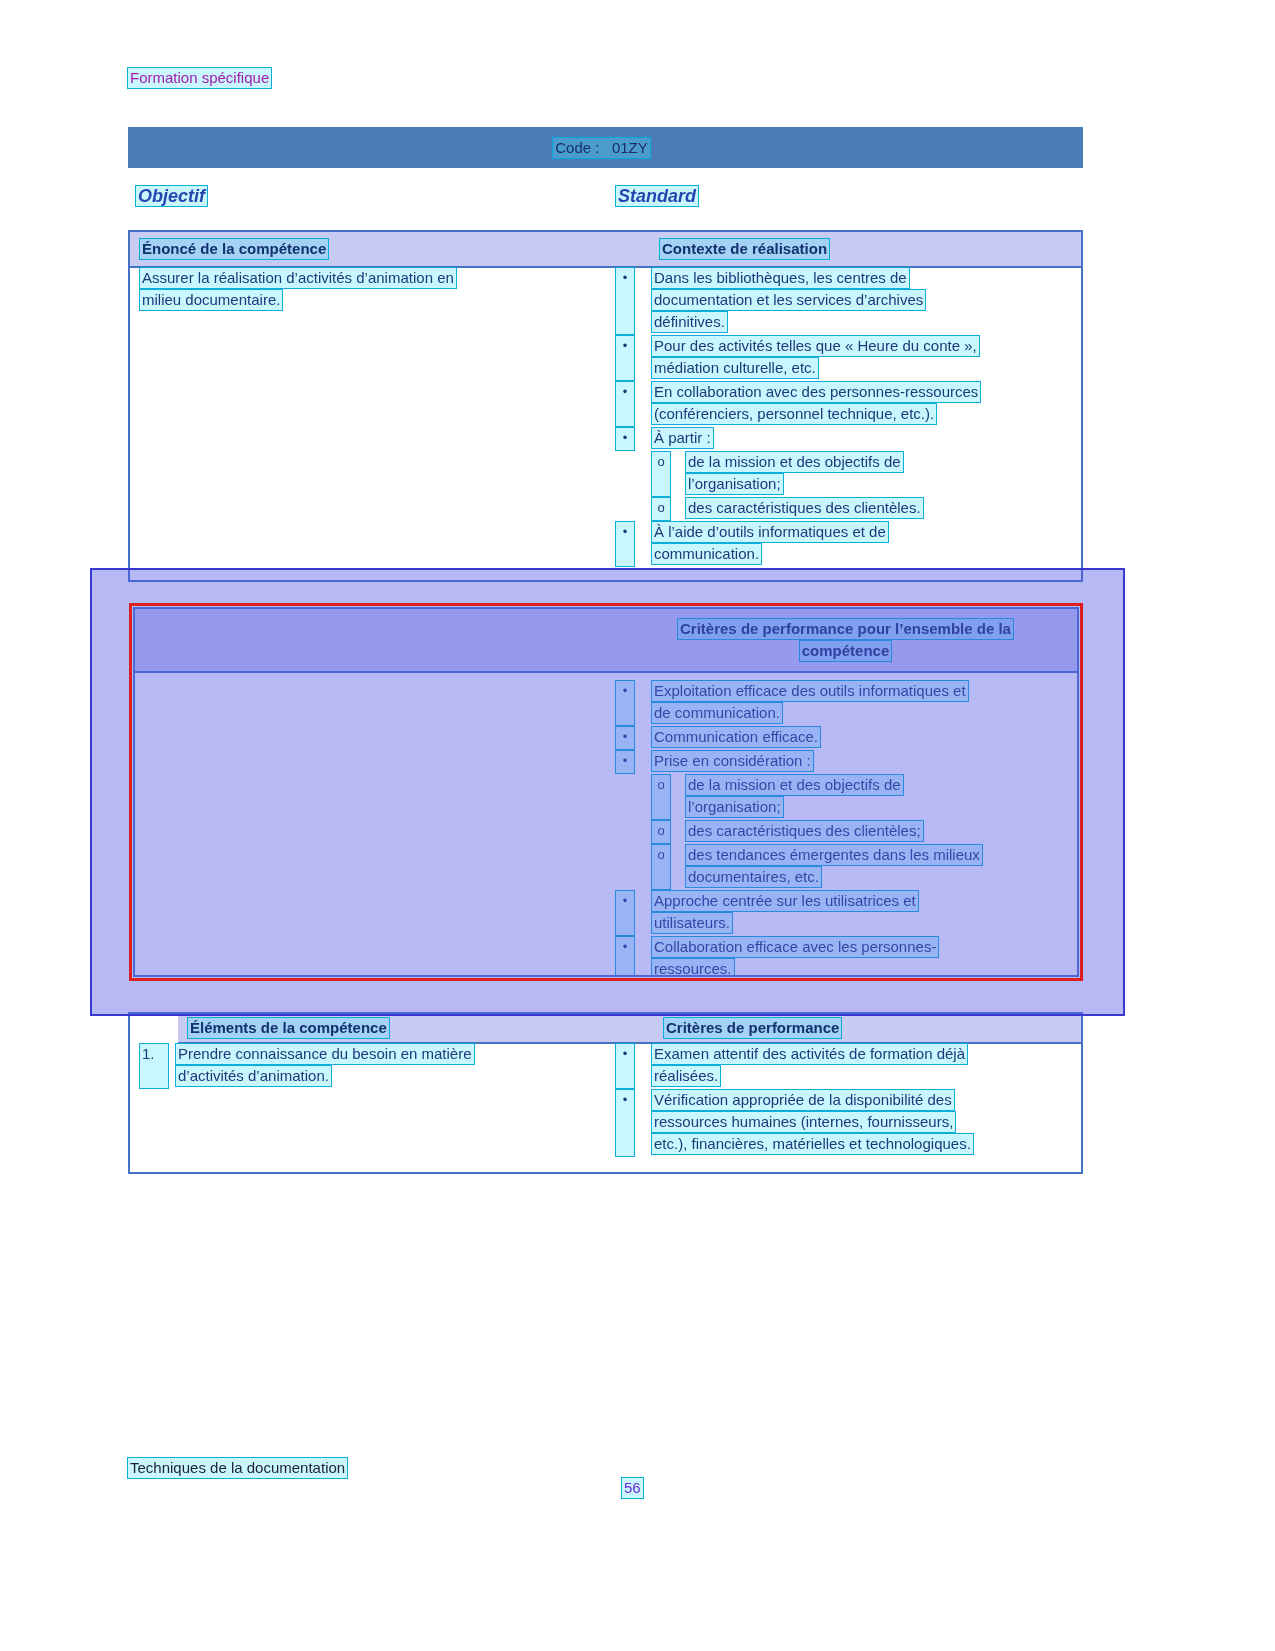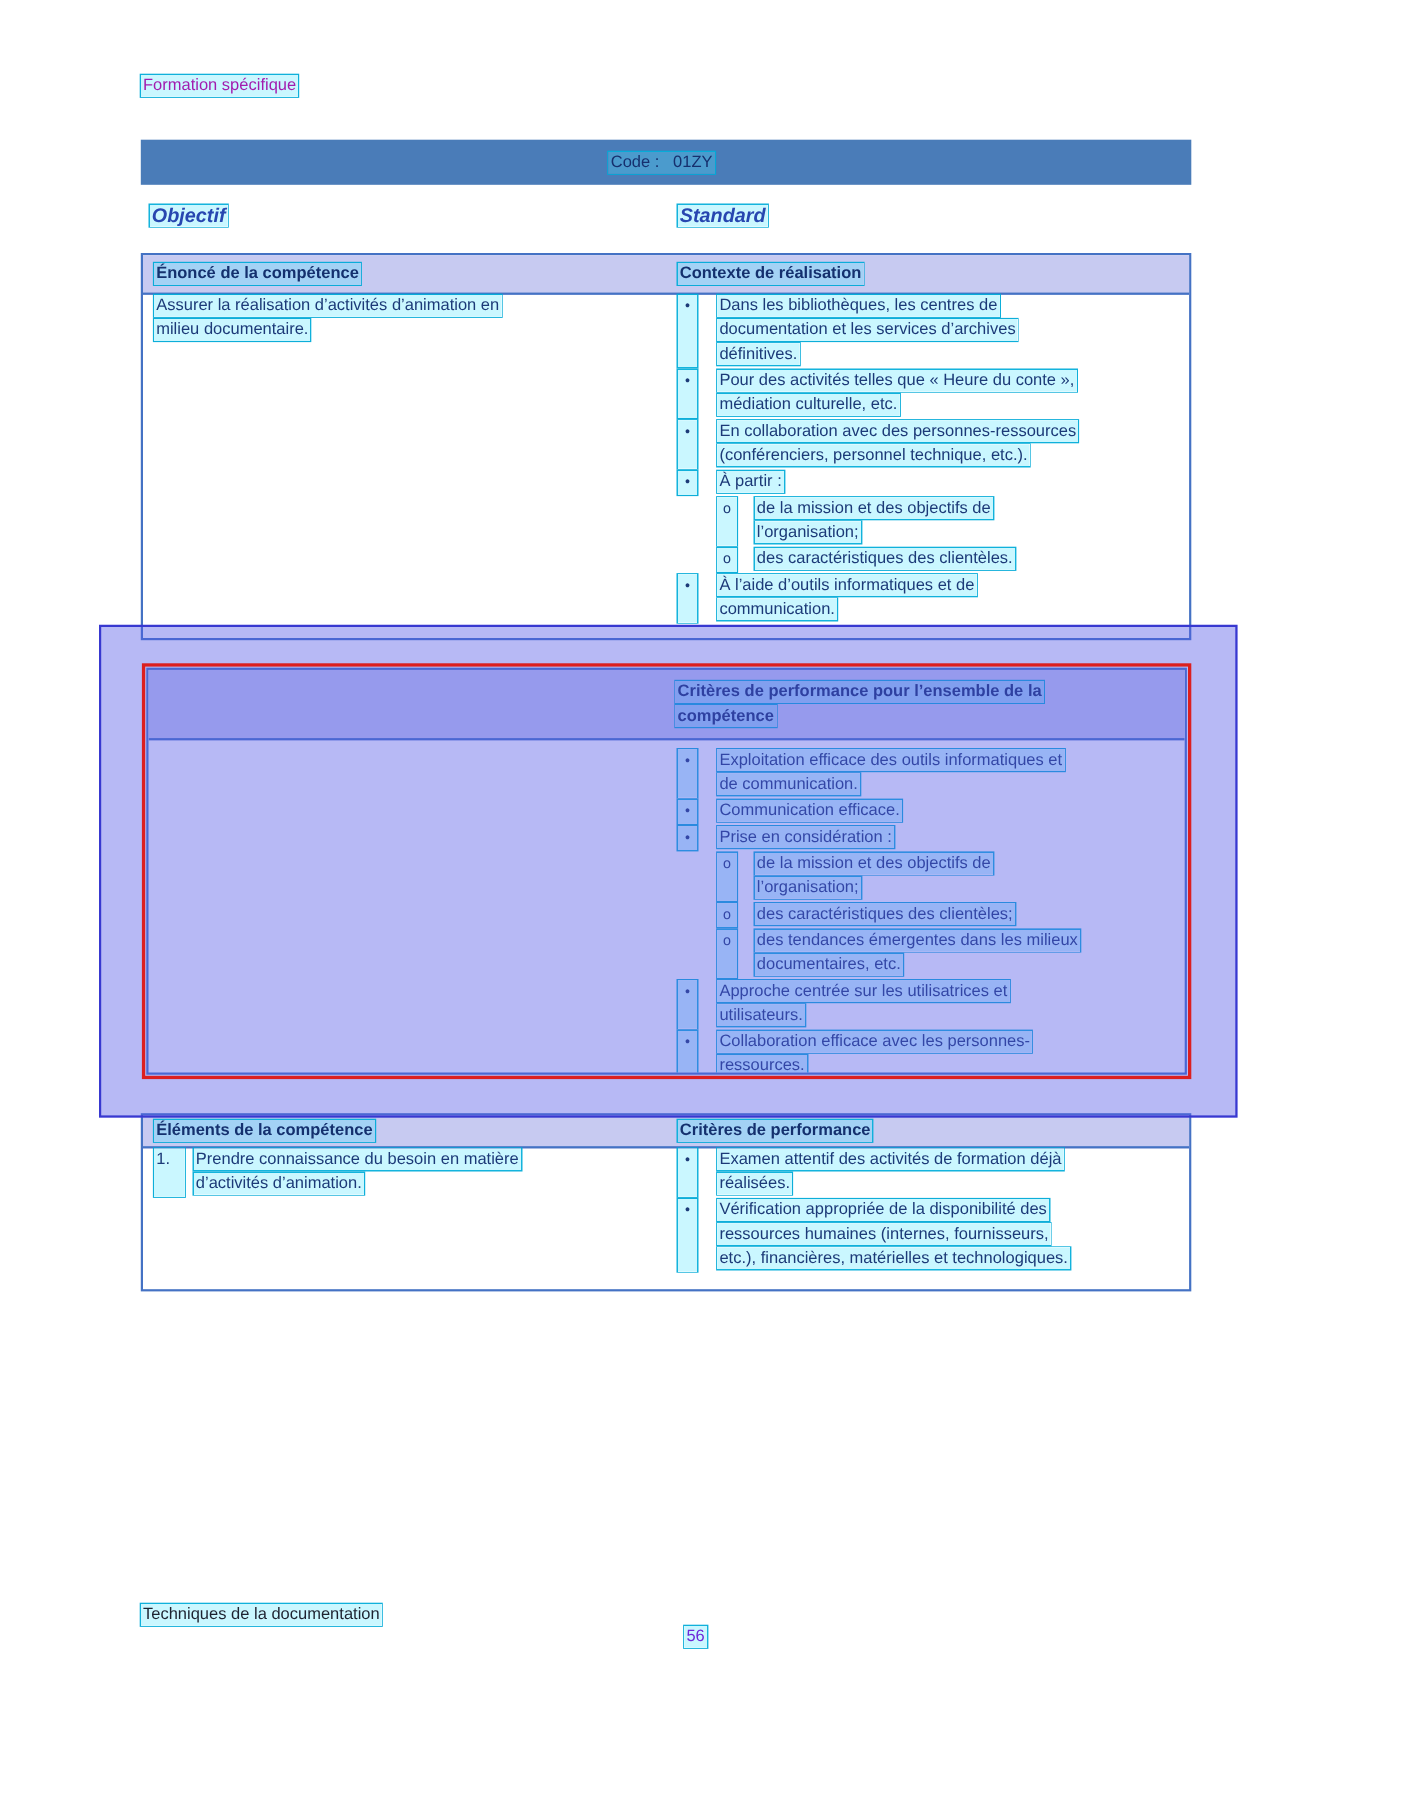--- a/index.html
+++ b/index.html
@@ -28,39 +28,39 @@
 
   .colhead{position:absolute;top:186px;font-weight:bold;font-style:italic;font-size:18px;color:#2746b0;}
   .colhead.objectif{left:136px;}
   .colhead.standard{left:616px;}
 
   .table{position:absolute;left:128px;width:955px;border:2px solid #4472c4;box-sizing:border-box;background:#ffffff;}
   .t1{top:230px;height:352px;}
   .t3{top:1012px;height:162px;}
 
   .thead{display:flex;background:#c7caf1;border-bottom:2px solid #4472c4;align-items:center;font-weight:bold;color:#14306e;}
-  .t1 .thead{height:34px;}
-  .t3 .thead{height:28px;}
+  .t1 .thead{height:34px;gap:44px;}
+  .t3 .thead{height:28px;margin-left:48px;}
   .th.left{width:474px;padding-left:10px;box-sizing:border-box;}
   .th.right{flex:1;padding-left:12px;}
 
   .tbody{display:flex;}
   .cell.left{width:474px;padding-left:10px;box-sizing:border-box;}
   .cell.right{flex:1;padding-left:12px;padding-right:4px;}
 
   .bullet-row{display:flex;margin-bottom:2px;}
   .bullet-row .marker{width:14px;margin-right:18px;text-align:center;font-size:13px;}
   .bullet-row.sub{margin-left:36px;}
   .bullet-row.sub .marker{margin-right:16px;}
   .bullet-text{flex:1;}
 
   
   .t2{position:absolute;left:133px;top:607px;width:946px;height:370px;
       border:2px solid #4472c4;box-sizing:border-box;background:#ffffff;overflow:hidden;}
-  .t2head{background:#c7caf1;border-bottom:2px solid #4472c4;padding:10px 0 8px 479px;font-weight:bold;color:#14306e;}
+  .t2head{background:#c7caf1;border-bottom:2px solid #4472c4;padding:10px 0 8px 479px;font-weight:bold;color:#14306e;text-align:center;}
   .t2body{padding:8px 4px 0 481px;}
 
   .element-row{display:flex;}
   .element-row .num{width:24px;margin-right:8px;text-align:left;}
 
   
   .overlay{position:absolute;pointer-events:none;box-sizing:border-box;}
   .overlay.purple{
     left:90px;top:568px;width:1035px;height:448px;
     background:rgba(84,88,230,0.42);border:2px solid #3838d0;z-index:5;

